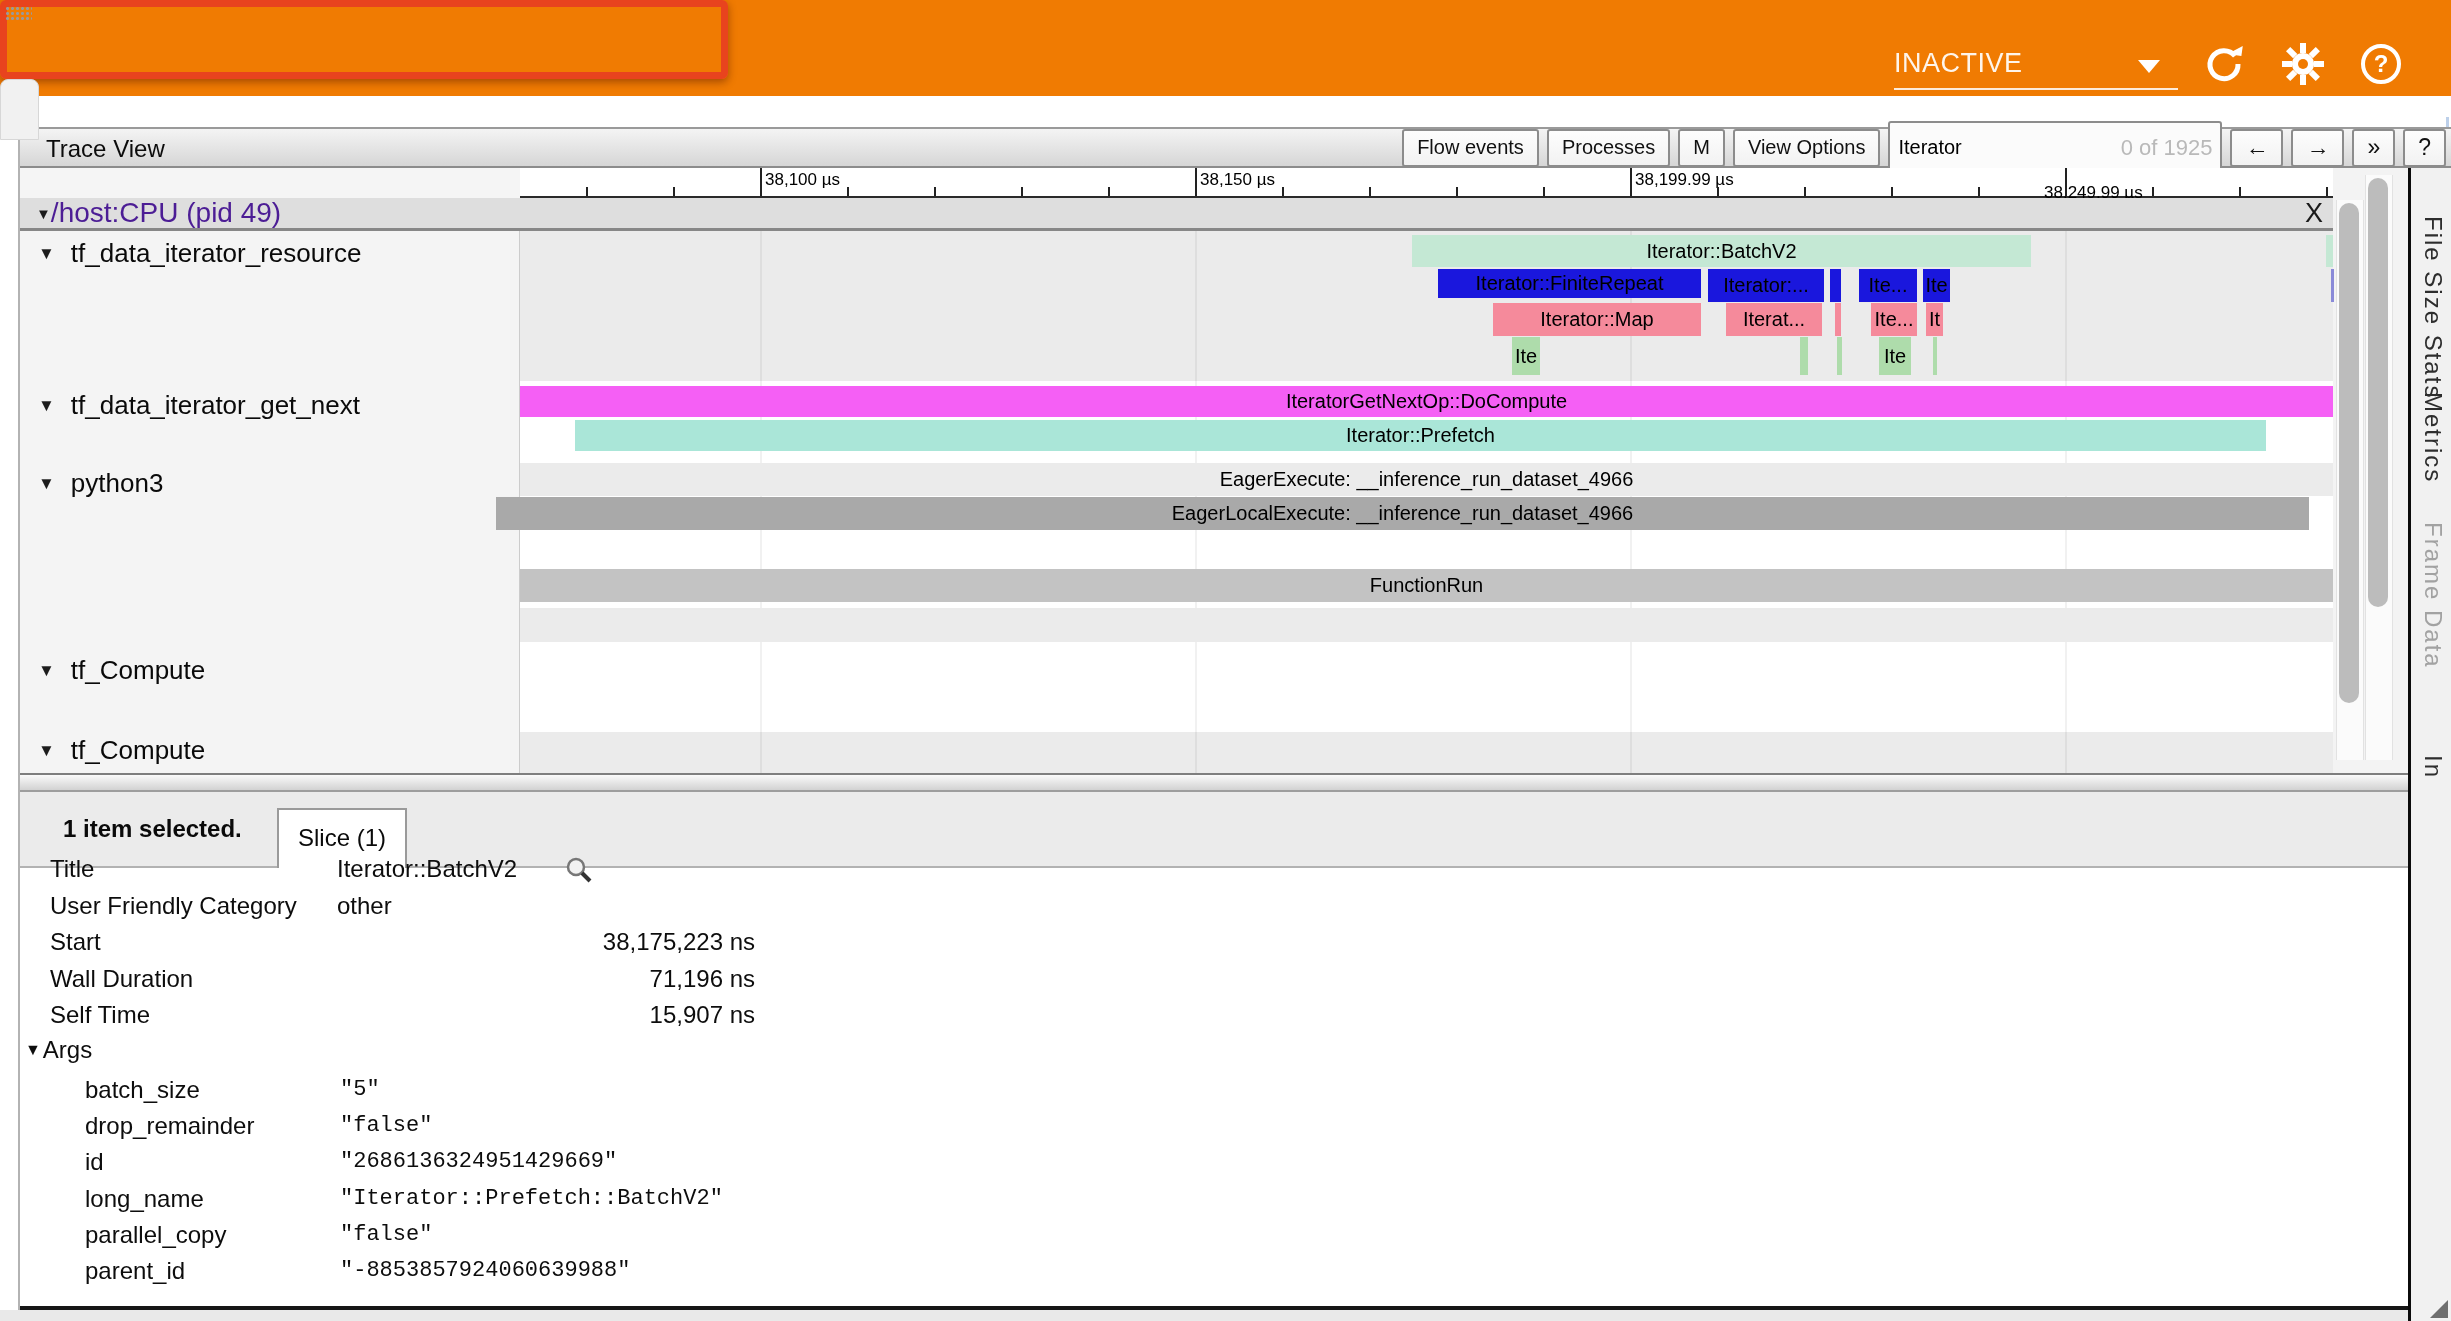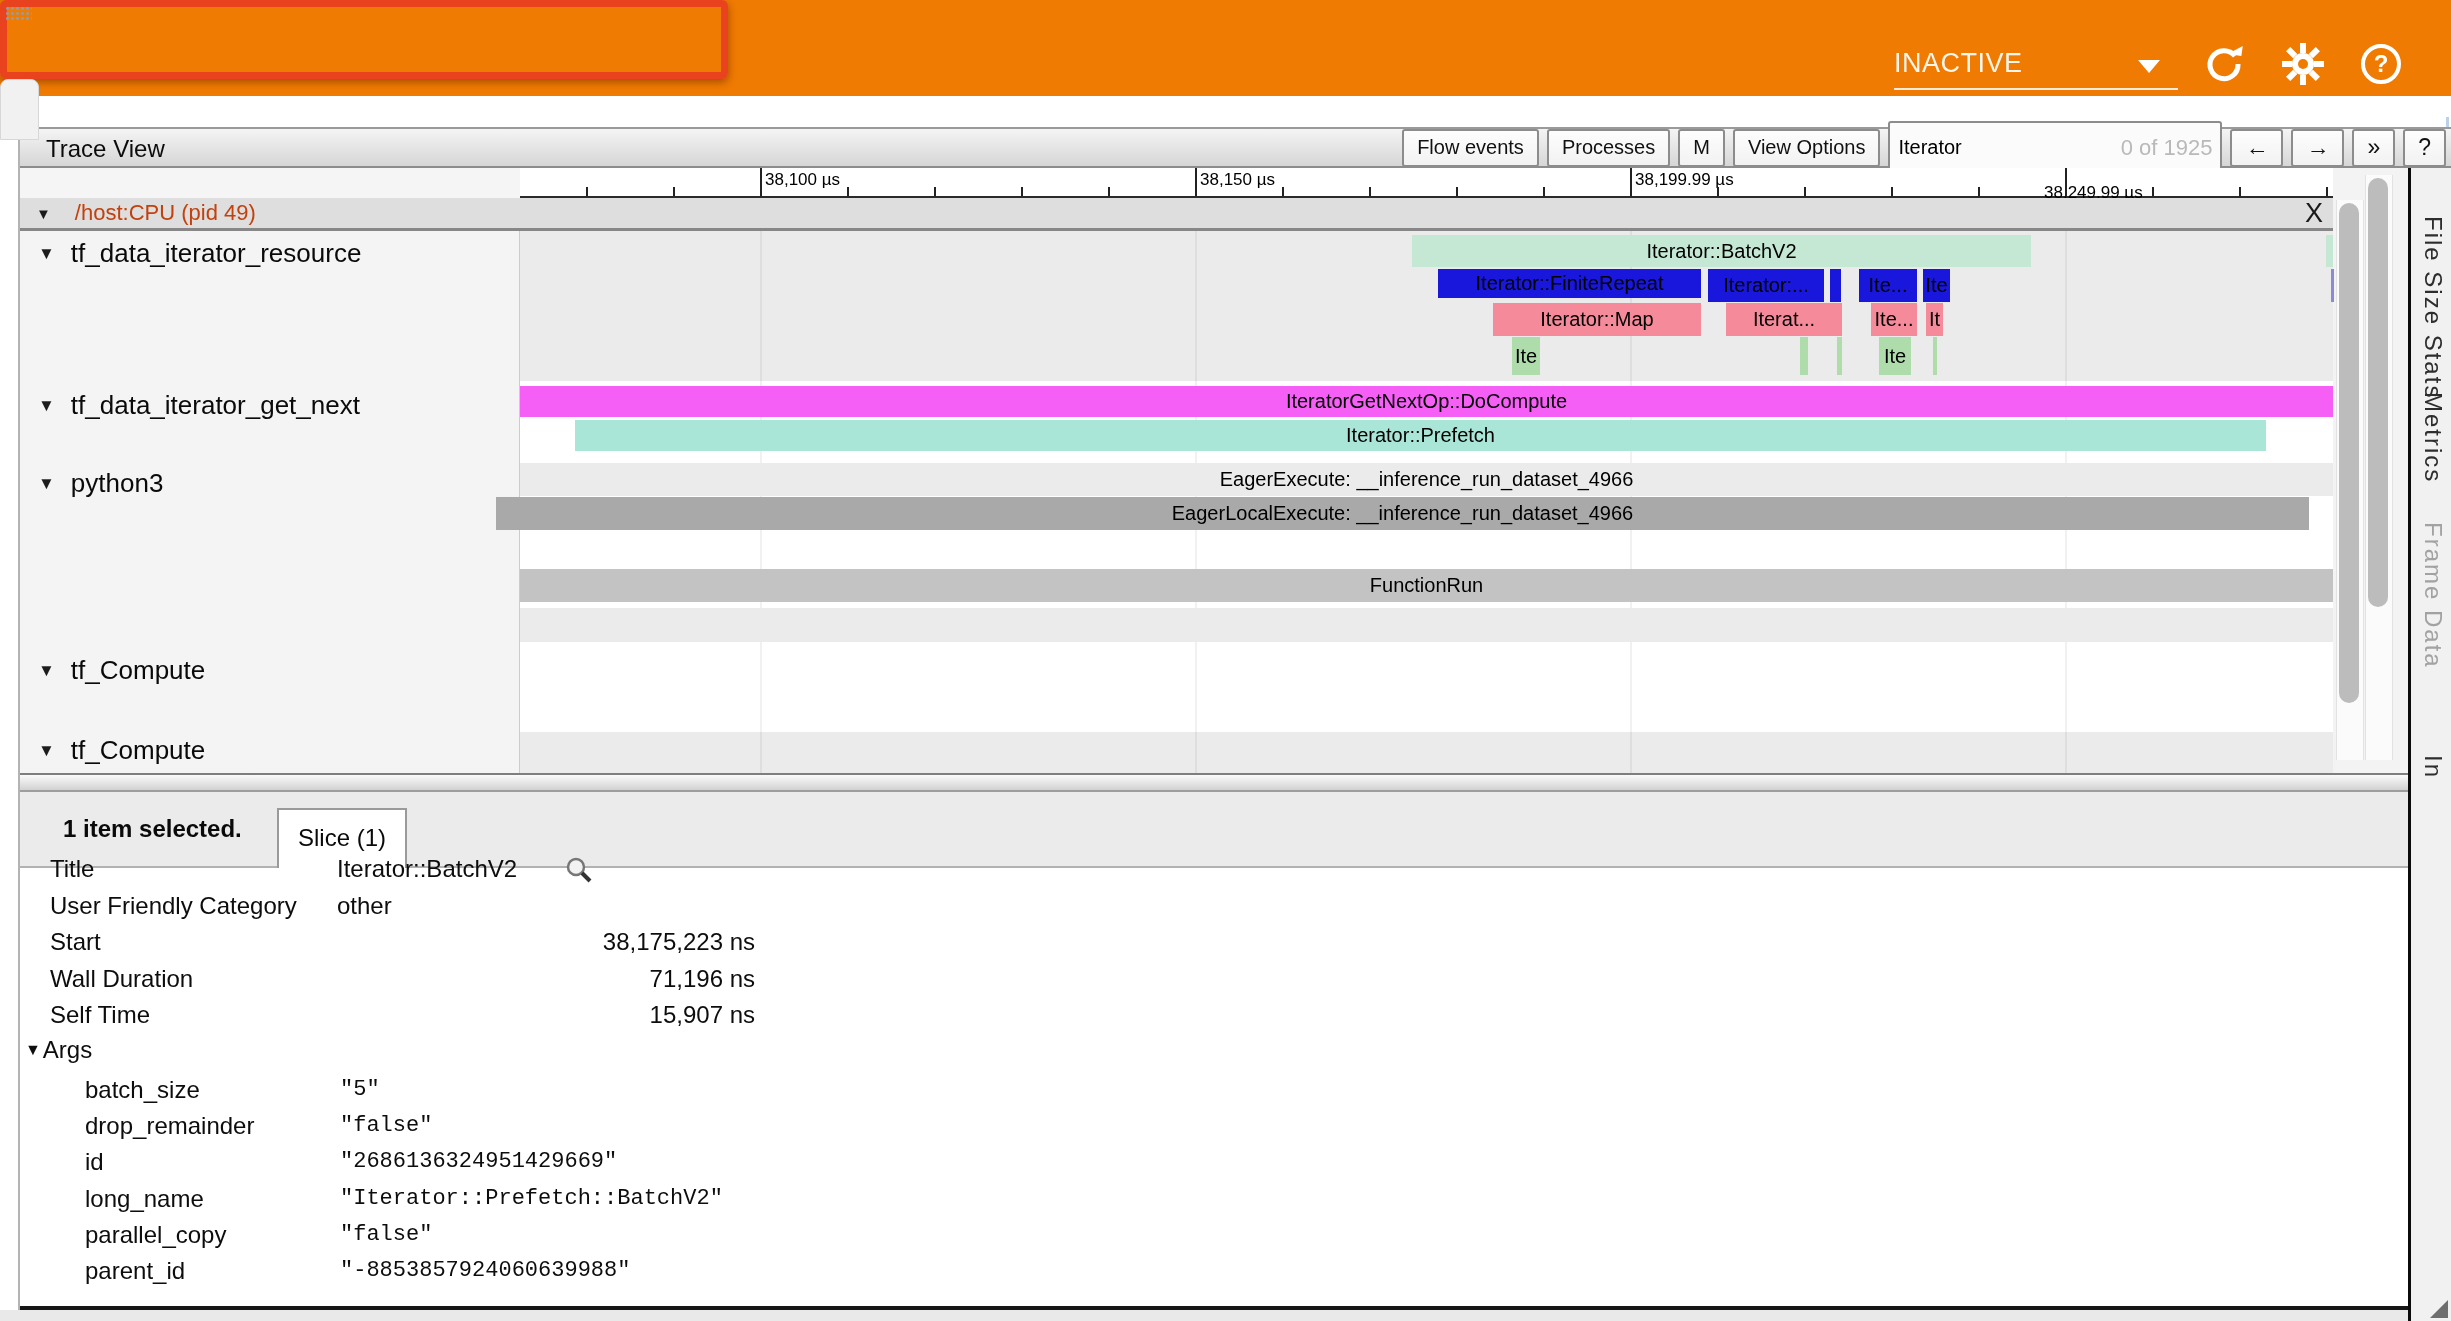--- a/index.html
+++ b/index.html
@@ -53,21 +53,21 @@
     border-radius:8px 8px 0 0;box-sizing:border-box;}
   #grip-dots{position:absolute;left:5px;top:6px;width:27px;height:16px;
     background:radial-gradient(circle,#9a9a9a 1.3px,transparent 1.6px);background-size:5px 5px;}
   #grip-tri{position:absolute;right:3px;bottom:3px;width:0;height:0;
     border-left:18px solid transparent;border-bottom:18px solid #6e6e6e;}
 
   
   #host-header{left:20px;top:198px;width:2313px;height:33px;background:#dedede;
     border-bottom:3px solid #878787;box-sizing:border-box;display:flex;align-items:center;}
   #host-caret{margin-left:16px;font-size:15px;color:#1a1a1a;}
-  #host-name{margin-left:24px;font-size:22px;color:#c2410c;}
+  #host-name{margin-left:0;font-size:28px;color:#4c1d95;}
   #host-close{position:absolute;right:10px;top:0px;font-size:27px;color:#1a1a1a;cursor:pointer;}
 
   
   #name-col{left:20px;top:231px;width:500px;height:542px;background:#f4f4f4;border-right:1px solid #cccccc;box-sizing:border-box;}
   .track-label{position:absolute;left:38px;display:flex;align-items:center;gap:16px;cursor:pointer;}
   .track-caret{font-size:17px;color:#1c1c1c;}
   .track-name{font-size:26px;color:#0a0a0a;}
 
   .band{position:absolute;}
   .gridline{position:absolute;width:2px;background:rgba(0,0,0,.055);}
@@ -241,21 +241,21 @@
     <div class="ev" style="left: 1859px; top: 269px; width: 58px; height: 33px; background: rgb(26, 23, 221);">
       <span>Ite...</span>
     </div>
     <div class="ev" style="left: 1923px; top: 269px; width: 27px; height: 33px; background: rgb(26, 23, 221);">
       <span>Ite</span>
     </div>
     <div class="ev" style="left: 2331px; top: 269px; width: 3px; height: 33px; background: rgb(138, 138, 216);"></div>
     <div class="ev" style="left: 1493px; top: 303px; width: 208px; height: 33px; background: rgb(245, 138, 155);">
       <span>Iterator::Map</span>
     </div>
-    <div class="ev" style="left: 1726px; top: 303px; width: 116px; height: 33px; background: rgb(245, 138, 155);">
+    <div class="ev" style="left: 1726px; top: 303px; width: 96px; height: 33px; background: rgb(245, 138, 155);">
       <span>Iterat...</span>
     </div>
     <div class="ev" style="left: 1835px; top: 303px; width: 6px; height: 33px; background: rgb(245, 138, 155);"></div>
     <div class="ev" style="left: 1871px; top: 303px; width: 46px; height: 33px; background: rgb(245, 138, 155);">
       <span>Ite...</span>
     </div>
     <div class="ev" style="left: 1926px; top: 303px; width: 17px; height: 33px; background: rgb(245, 138, 155);">
       <span>It</span>
     </div>
     <div class="ev" style="left: 1512px; top: 337px; width: 28px; height: 38px; background: rgb(174, 220, 171);">

